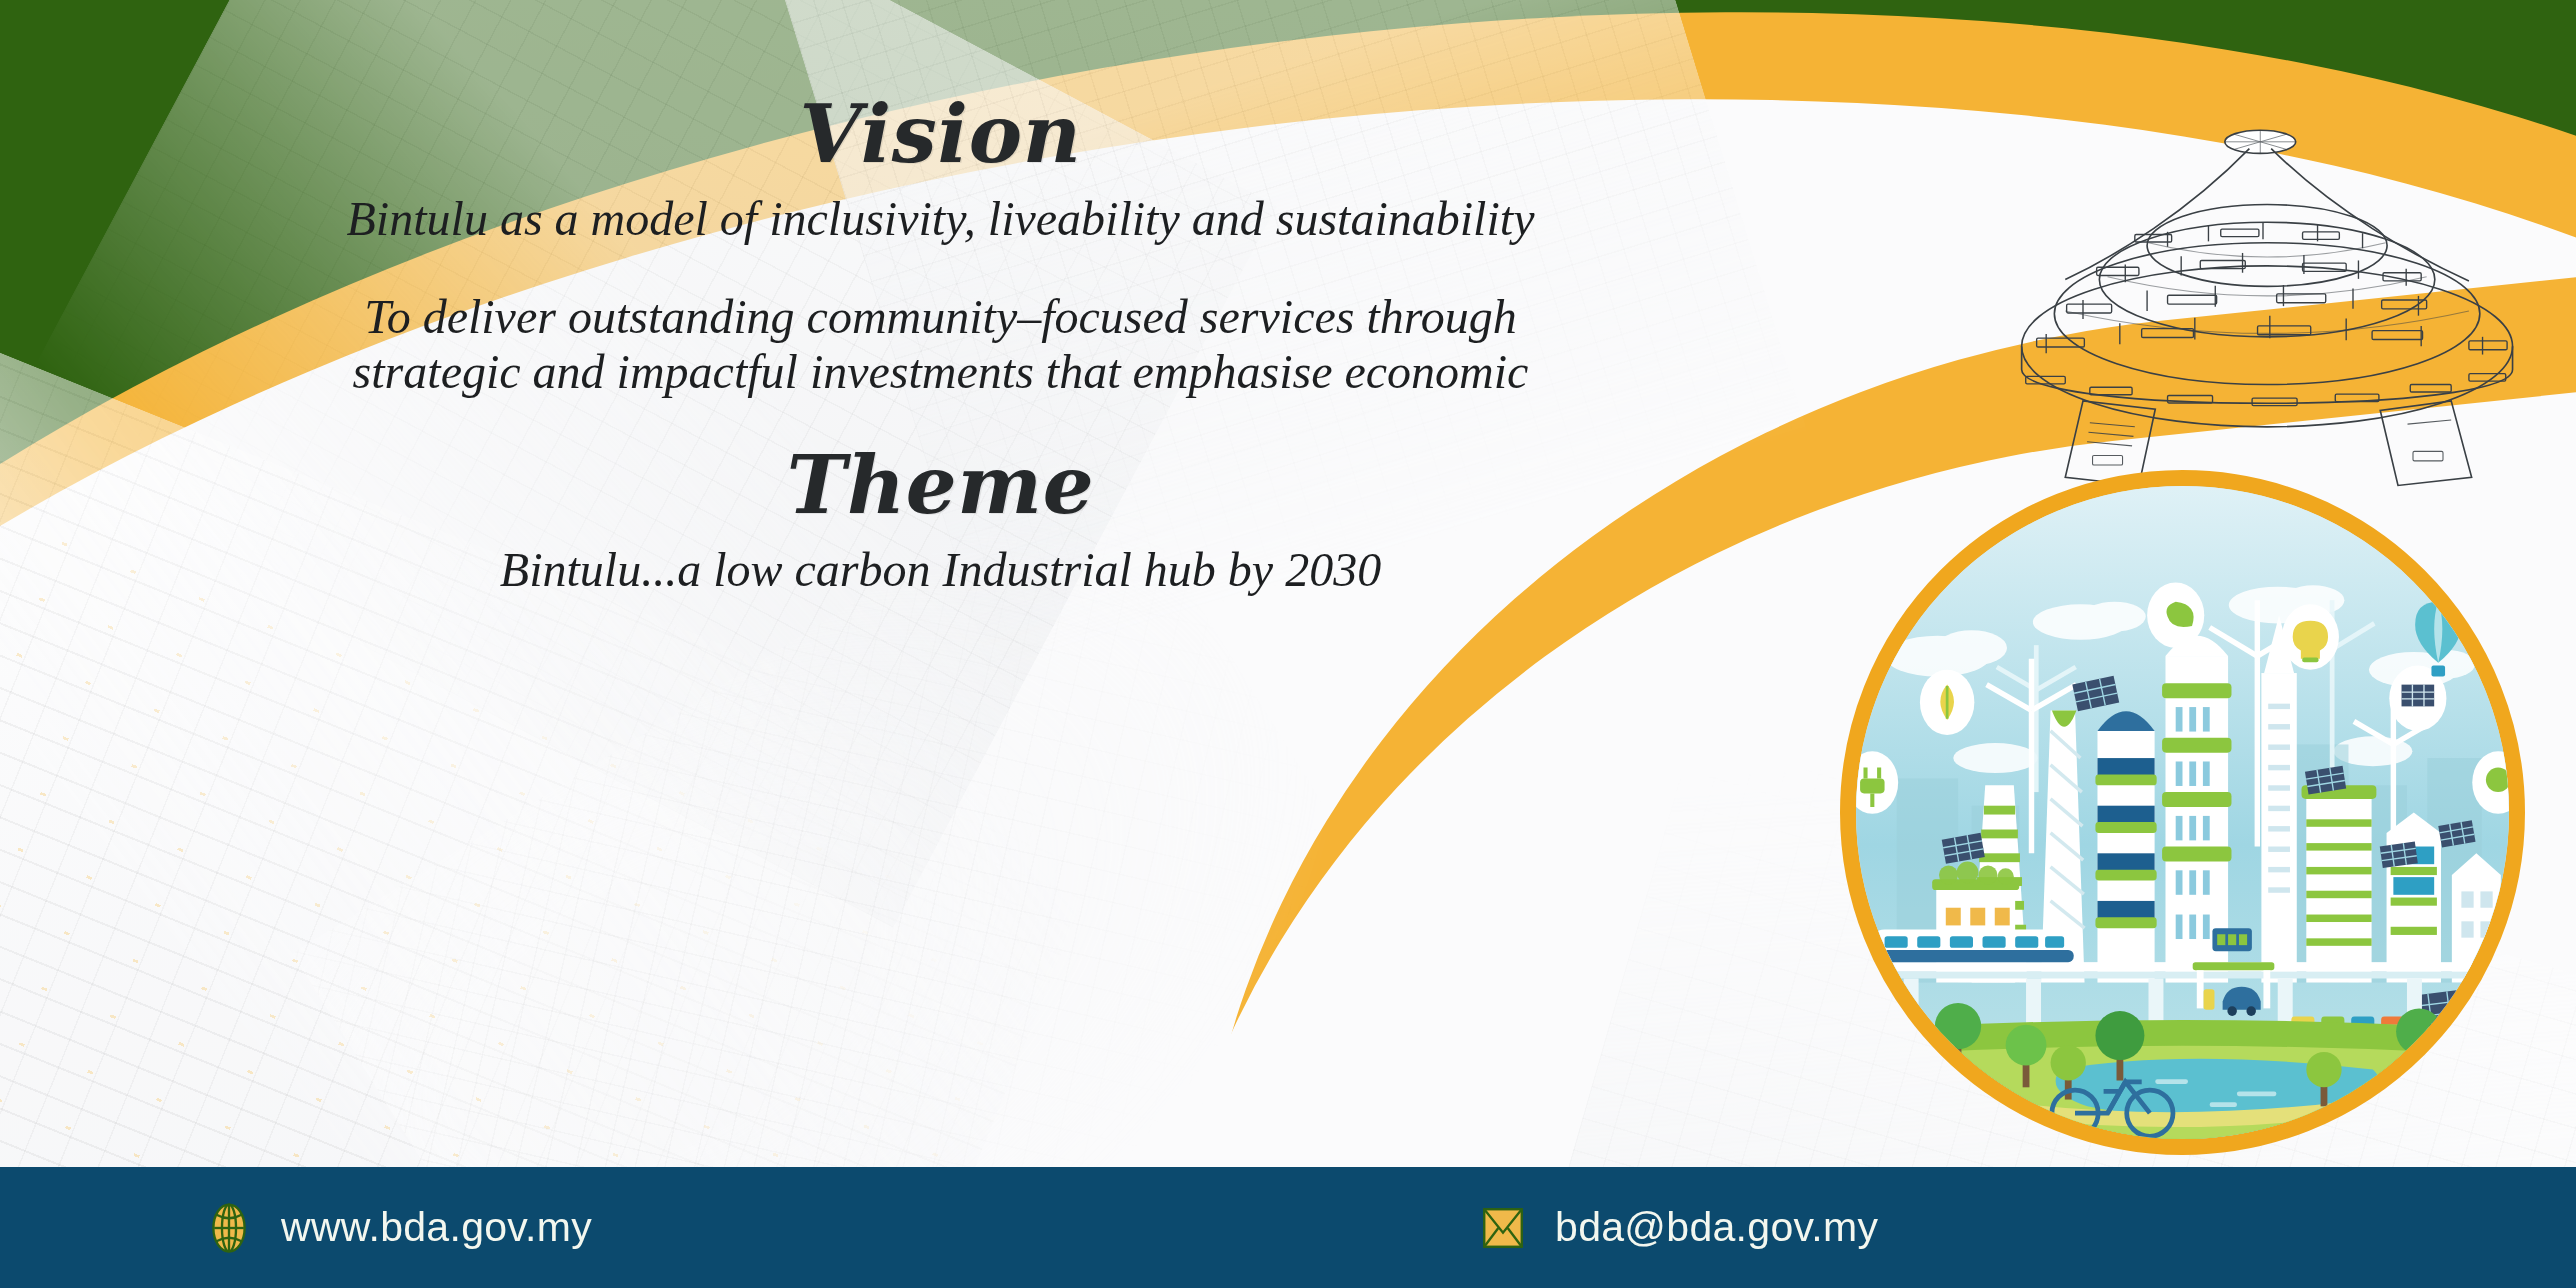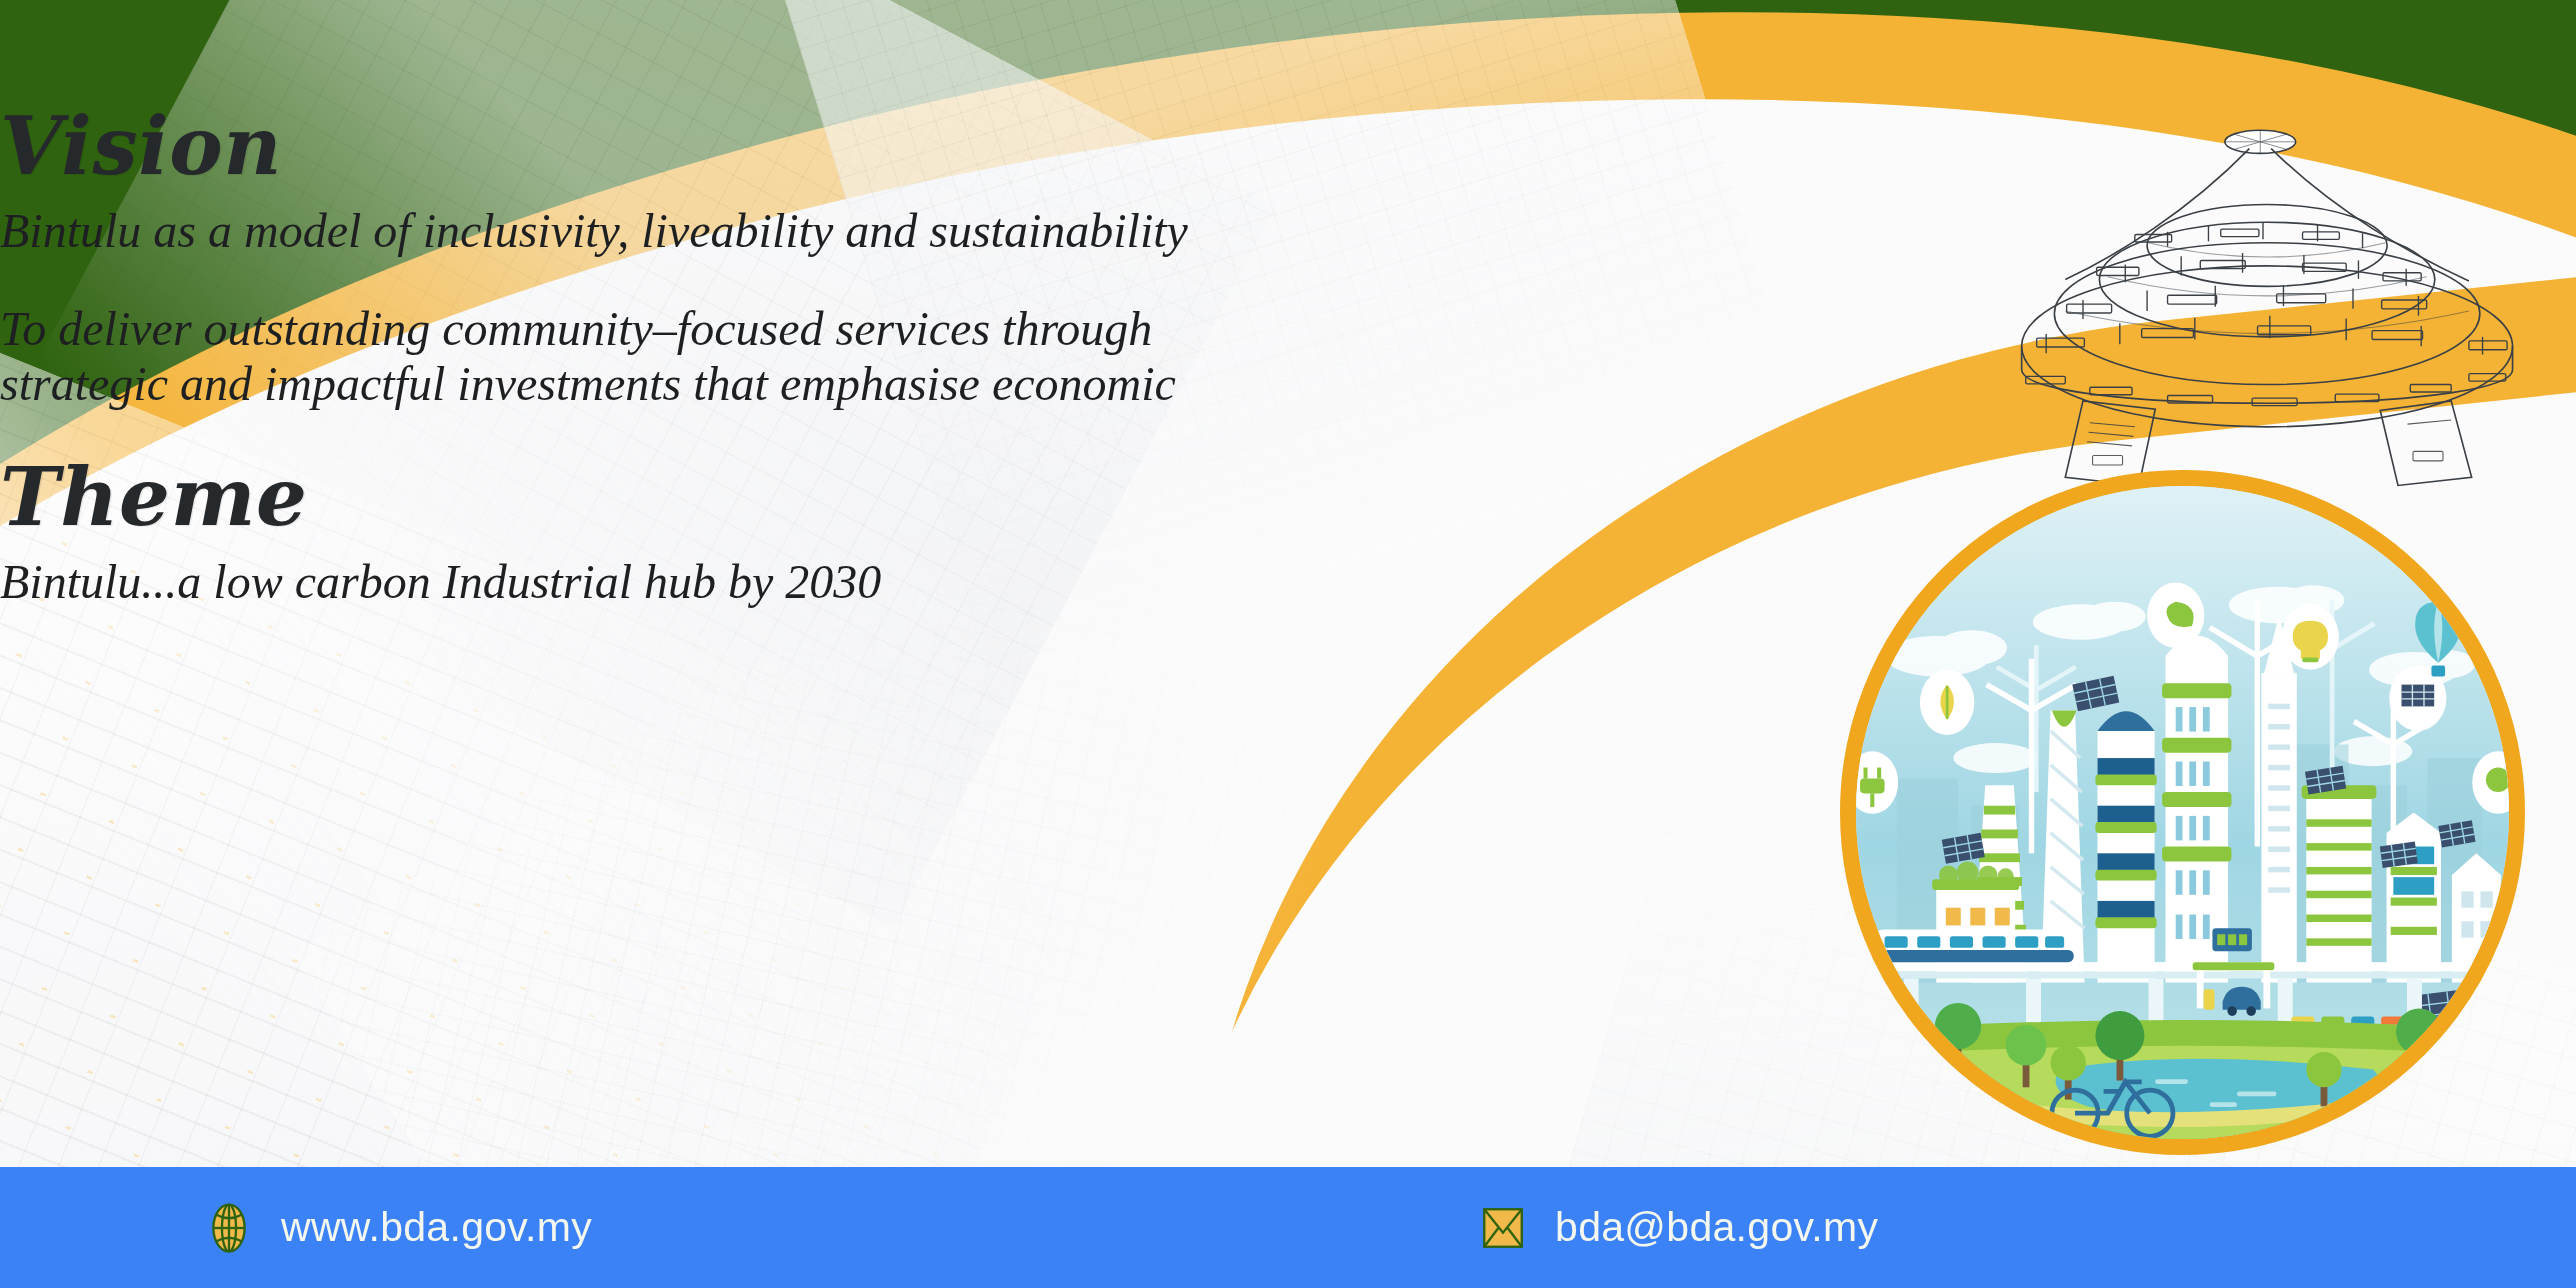--- a/index.html
+++ b/index.html
@@ -141,22 +141,22 @@
     border:16.4px solid #f0a71e;
     overflow:hidden;
     box-sizing:border-box;
     background:#cfe9ef;
   }
   .city-circle svg{display:block;width:100%;height:100%;}
 
   
   .content{
     position:absolute;
-    left:0;top:102px;width:1881px;
-    text-align:left;
+    left:0;top:90px;width:1881px;
+    text-align:center;
     z-index:6;
   }
   .heading{
     font-family:"DejaVu Serif",serif;
     font-style:italic;
     font-weight:bold;
     font-size:80px;
     color:#26292b;
     letter-spacing:0.7px;
     margin:0;
@@ -173,21 +173,21 @@
     white-space:nowrap;
   }
   .block{margin:0 0 0 0;}
   .gap-sm{height:12.3px;}
   .gap-md{height:31px;}
   .gap-lg{height:42px;}
 
   
   .footer{
     position:absolute;left:0;bottom:0;width:2576px;height:121px;
-    background:#3b82f6;
+    background:#0c4a6e;
     display:flex;align-items:center;
     z-index:10;
   }
   .contact{
     display:flex;align-items:center;
     gap:27px;
   }
   .contact.web{margin-left:204px;}
   .contact.mail{margin-left:886px;}
   .contact-text{

